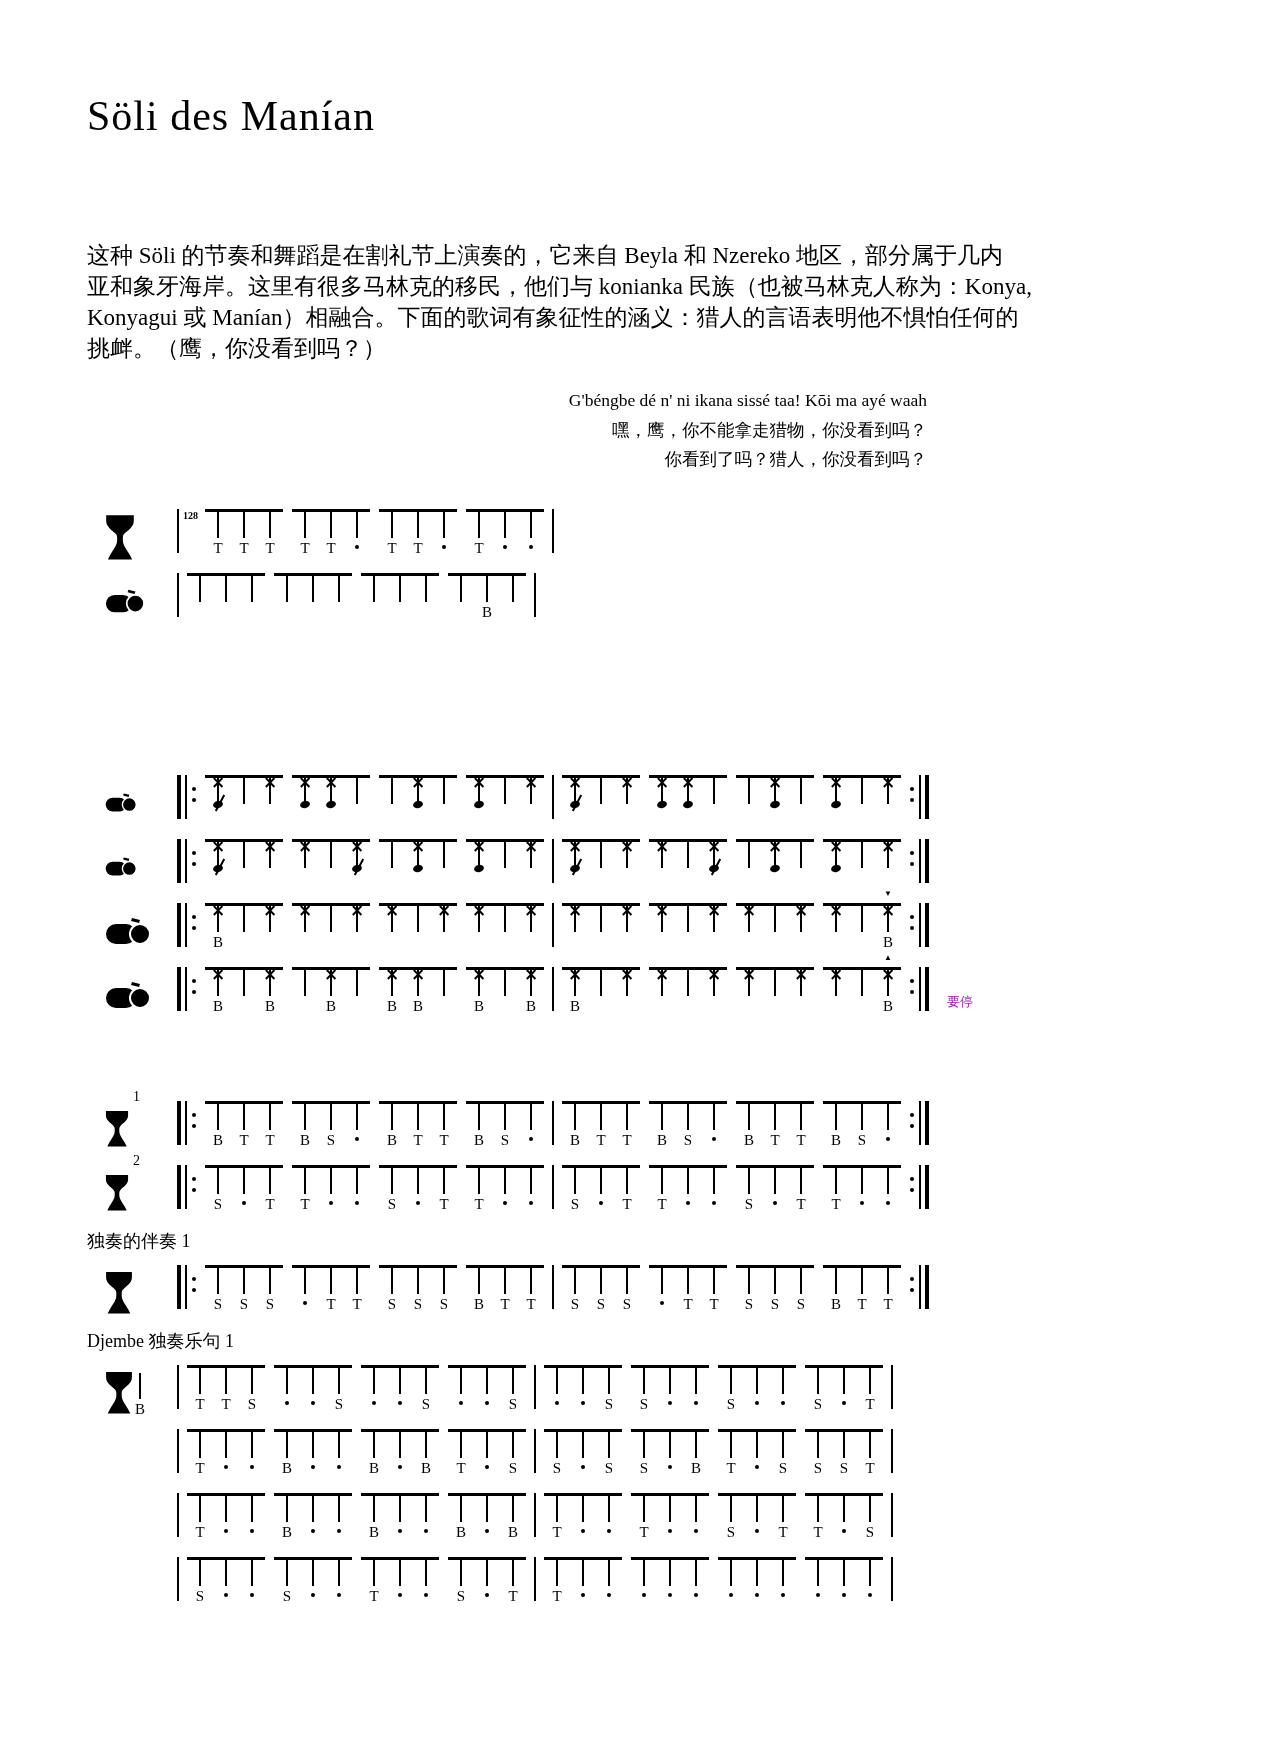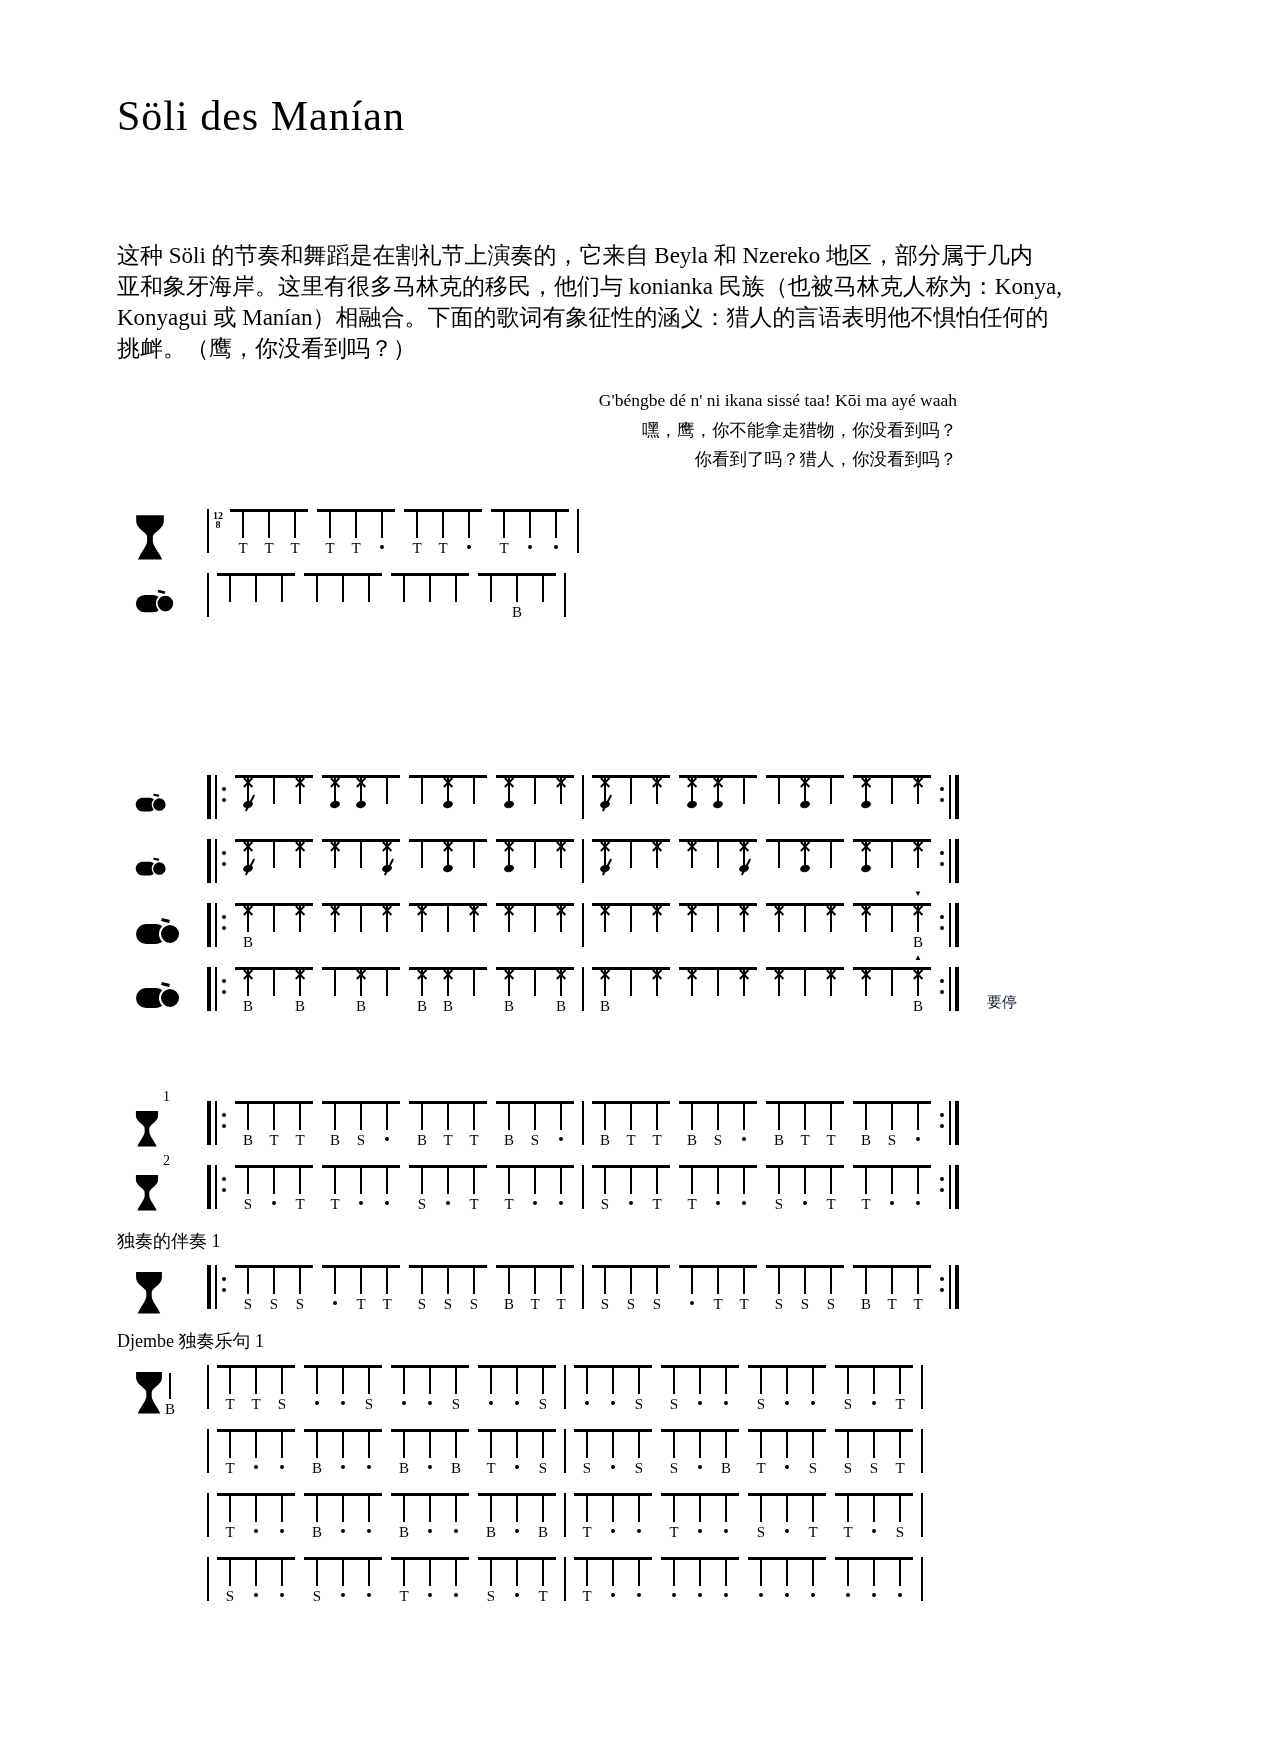--- a/index.html
+++ b/index.html
@@ -4,21 +4,21 @@
 <style>
   html,body{margin:0;padding:0;background:#fff;}
   .page{
     position:relative;
     width:1272px;
     min-height:1744px;
     box-sizing:border-box;
     background:#fff;
     color:#000;
     font-family:"Liberation Serif", serif;
-    padding:92px 0 40px 117px;
+    padding:92px 0 40px 87px;
   }
   h1.title{
     margin:0;
     font-size:42px;
     font-weight:normal;
     letter-spacing:1px;
     font-family:"Liberation Serif", serif;
   }
   .intro{margin-top:100px;width:800px;font-size:23px;line-height:31px;}
   .intro .iline{white-space:nowrap;}
@@ -42,22 +42,22 @@
   .measure{display:flex;gap:9px;margin:0 6px;}
   .group{display:flex;border-top:3px solid #000;}
   .cell{width:26px;height:52px;position:relative;}
   .stem{position:absolute;left:12px;top:0;width:2px;height:26px;background:#000;}
   .xhead{position:absolute;top:-5px;left:0;width:100%;text-align:center;font:bold 17px "DejaVu Sans",sans-serif;line-height:18px;}
   .nhead{position:absolute;top:23px;left:8px;width:10px;height:7px;border-radius:50%;background:#000;transform:rotate(-15deg);}
   .slash{position:absolute;top:16px;left:14px;width:2px;height:18px;background:#000;transform:rotate(28deg);}
   .letter{position:absolute;top:28px;left:0;width:100%;text-align:center;font:15px "Liberation Serif",serif;}
   .restdot{position:absolute;top:33px;left:11px;width:4px;height:4px;border-radius:50%;background:#000;}
   .accent{position:absolute;top:-17px;left:0;width:100%;text-align:center;font-size:8px;line-height:10px;}
-  .tsig{display:flex;flex-direction:column;align-items:center;margin:2px 1px 0 2px;font:bold 10px "Liberation Serif",serif;line-height:9px;}
-  .sidenote{margin-left:26px;margin-top:26px;font-size:15px;color:#0f172a;white-space:nowrap;}
+  .tsig{display:flex;align-items:center;margin:2px 1px 0 2px;font:bold 10px "Liberation Serif",serif;line-height:9px;}
+  .sidenote{margin-left:16px;margin-top:26px;font-size:13px;color:#a21caf;white-space:nowrap;}
 </style>
 </head>
 <body>
 
 <div class="page">
   <h1 class="title">Söli des Manían</h1>
 
   <div class="intro">
     <div class="iline">这种 Söli 的节奏和舞蹈是在割礼节上演奏的，它来自 Beyla 和 Nzereko 地区，部分属于几内</div>
     <div class="iline">亚和象牙海岸。这里有很多马林克的移民，他们与 konianka 民族（也被马林克人称为：Konya,</div>

